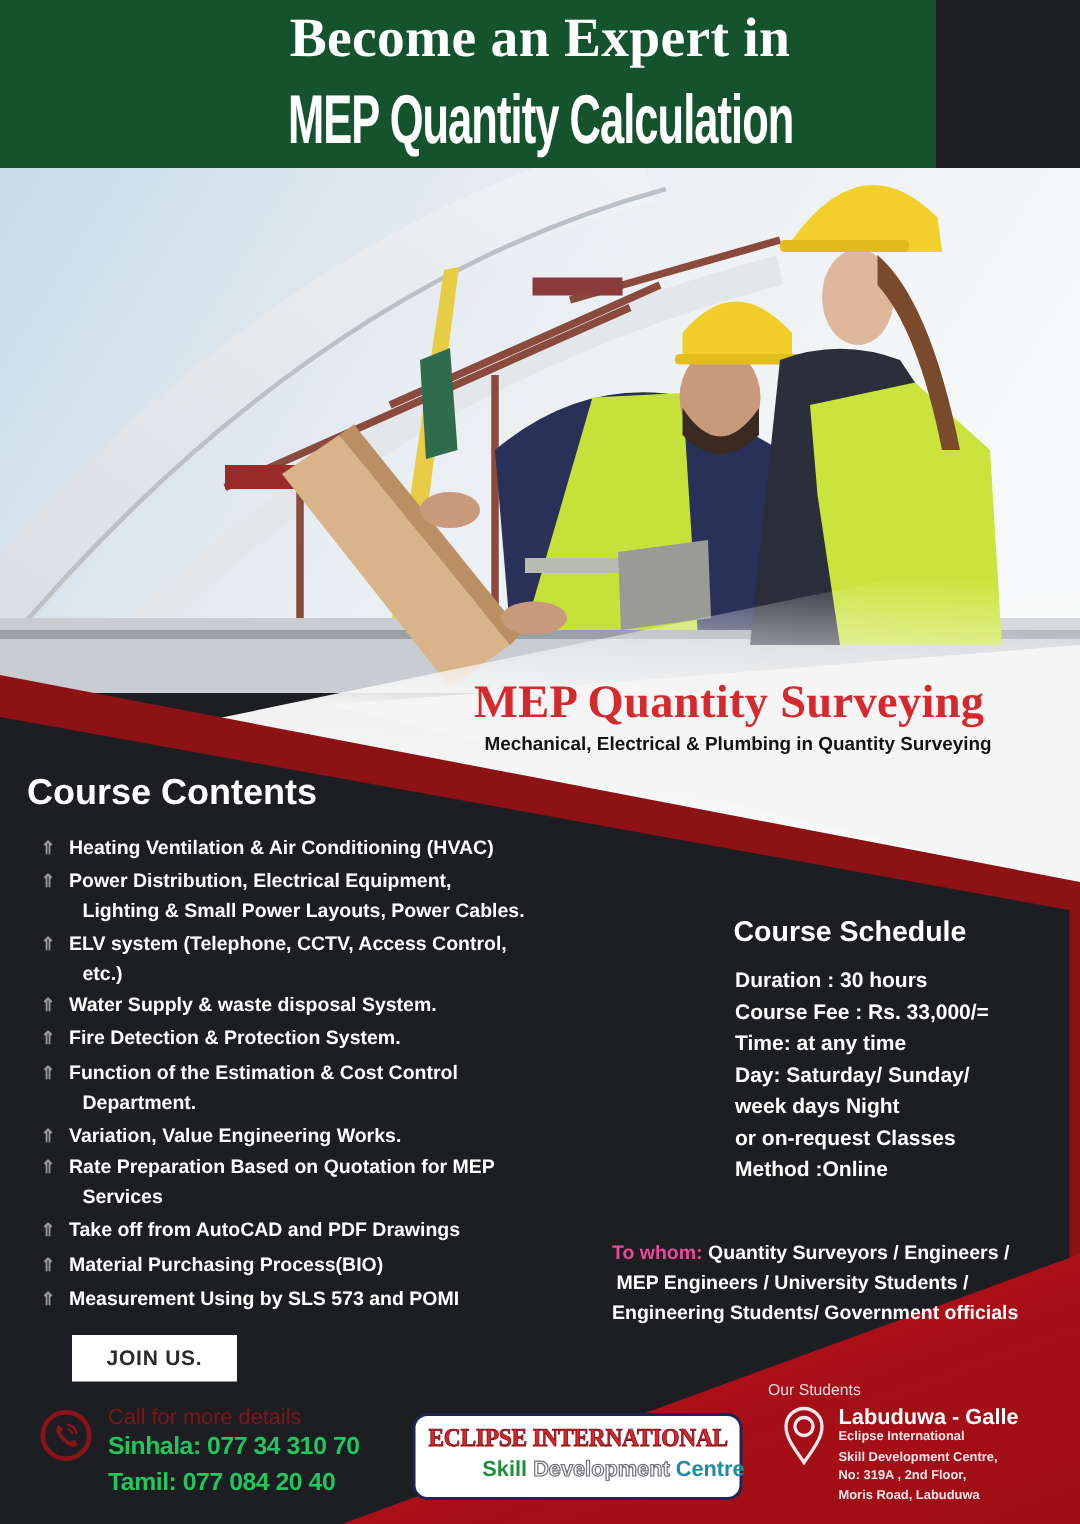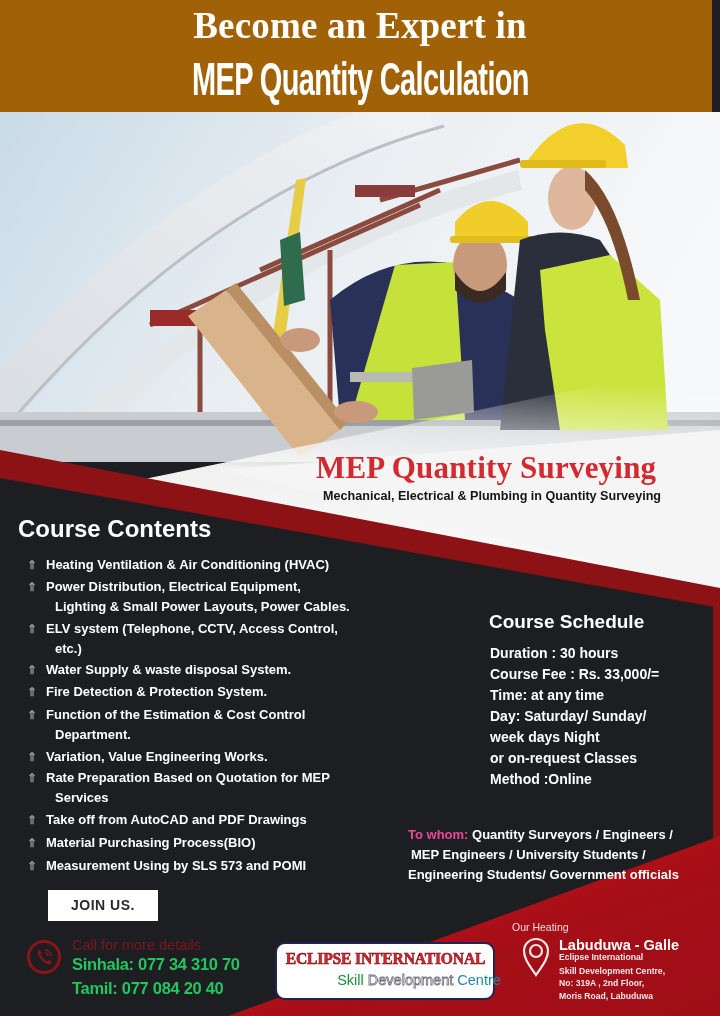--- a/index.html
+++ b/index.html
@@ -1,19 +1,19 @@
 <!DOCTYPE html>
 <html><head>
 <meta charset="utf-8">
 <style>
   * { margin:0; padding:0; box-sizing:border-box; }
   html, body { width:720px; height:1016px; overflow:hidden; }
   body { background:#1d1e22; position:relative; font-family:"Liberation Sans", sans-serif; color:#fff; }
 
-  .header { position:absolute; left:0; top:0; width:712px; height:113px; background:#a16207; text-align:center; }
+  .header { position:absolute; left:0; top:0; width:624px; height:113px; background:#14532d; text-align:center; }
   .header .line1 { position:absolute; left:0; width:720px; top:4px; font-family:"Liberation Serif", serif; font-weight:bold; font-size:37px; letter-spacing:0.2px; color:#fff; }
   .header .line2wrap { position:absolute; left:0; width:720px; top:52px; text-align:center; }
   .header .line2 { display:inline-block; font-family:"Liberation Sans", sans-serif; font-weight:bold; font-size:46px; letter-spacing:-1px; transform:scaleX(0.63); transform-origin:center; color:#fff; white-space:nowrap; }
 
   .photo { position:absolute; left:0; top:112px; width:720px; height:350px; }
   .shapes { position:absolute; left:0; top:0; width:720px; height:1016px; }
 
   .mep-title { position:absolute; left:316px; top:450px; font-family:"Liberation Serif", serif; font-weight:bold; font-size:31px; color:#d42a2f; white-space:nowrap; letter-spacing:0.2px; }
   .mep-sub { position:absolute; left:323px; top:489px; font-weight:bold; font-size:12.6px; color:#141414; white-space:nowrap; }
 
@@ -29,21 +29,21 @@
   .tw-label { color:#ec4899; }
 
   .join-btn { position:absolute; left:48px; top:890px; width:110px; height:31px; background:#fff; color:#2a2a2a; font-weight:bold; font-size:14px; text-align:center; line-height:31px; letter-spacing:0.5px; }
 
   .phone-ring { position:absolute; left:27px; top:940px; width:34px; height:34px; border:3px solid #8c1419; border-radius:50%; }
   .call-label { position:absolute; left:72px; top:937px; font-size:14.5px; color:#7e161c; white-space:nowrap; }
   .phone-line { position:absolute; left:72px; font-weight:bold; font-size:16.5px; color:#22c55e; white-space:nowrap; letter-spacing:-0.3px; }
 
   .logo-box { position:absolute; left:275px; top:942px; width:220px; height:58px; background:#fff; border:2px solid #1f2450; border-radius:10px; text-align:center; }
   .logo-l1 { position:absolute; left:0; width:216px; top:5px; font-family:"Liberation Serif", serif; font-weight:bold; font-size:17px; color:#d9262d; letter-spacing:-0.2px; -webkit-text-stroke:0.6px #7a0e12; white-space:nowrap; transform:scaleX(0.92); }
-  .logo-l2 { position:absolute; left:12px; width:260px; top:28px; font-weight:normal; font-size:14.5px; white-space:nowrap; }
+  .logo-l2 { position:absolute; left:2px; width:260px; top:28px; font-weight:bold; font-size:14.5px; white-space:nowrap; }
   .logo-skill { color:#1f8d3d; }
   .logo-dev { color:#fff; -webkit-text-stroke:0.8px #6e6e78; }
   .logo-centre { color:#1f8aa8; }
 
   .loc-label { position:absolute; left:512px; top:921px; font-size:10.5px; color:#eadcdc; white-space:nowrap; }
   .pin { position:absolute; left:521px; top:937px; width:30px; height:40px; }
   .loc-city { position:absolute; left:559px; top:937px; font-weight:bold; font-size:14.5px; color:#fff; white-space:nowrap; }
   .loc-addr { position:absolute; left:559px; font-weight:bold; font-size:8.6px; color:#f3e6e6; white-space:nowrap; }
 </style>
 </head>
@@ -219,21 +219,21 @@
 </div>
 <div class="call-label">Call for more details</div>
 <div class="phone-line" style="top:955px">Sinhala: 077 34 310 70</div>
 <div class="phone-line" style="top:979px">Tamil: 077 084 20 40</div>
 
 <div class="logo-box">
   <div class="logo-l1">ECLIPSE INTERNATIONAL</div>
   <div class="logo-l2"><span class="logo-skill">Skill</span><span class="logo-dev"> Development </span><span class="logo-centre">Centre</span></div>
 </div>
 
-<div class="loc-label">Our Heating</div>
+<div class="loc-label">Our Students</div>
 <svg class="pin" viewBox="0 0 30 40" xmlns="http://www.w3.org/2000/svg">
   <path d="M15 38 C9 29 3 22 3 14 A12 12 0 0 1 27 14 C27 22 21 29 15 38 Z" stroke="#f4e8e8" stroke-width="2.2" fill="none"></path>
   <circle cx="15" cy="14" r="6" stroke="#f4e8e8" stroke-width="2.2" fill="none"></circle>
 </svg>
 <div class="loc-city">Labuduwa - Galle</div>
 <div class="loc-addr" style="top:952px">Eclipse International</div>
 <div class="loc-addr" style="top:966px">Skill Development Centre,</div>
 <div class="loc-addr" style="top:978px">No: 319A , 2nd Floor,</div>
 <div class="loc-addr" style="top:991px">Moris Road, Labuduwa</div>
 

